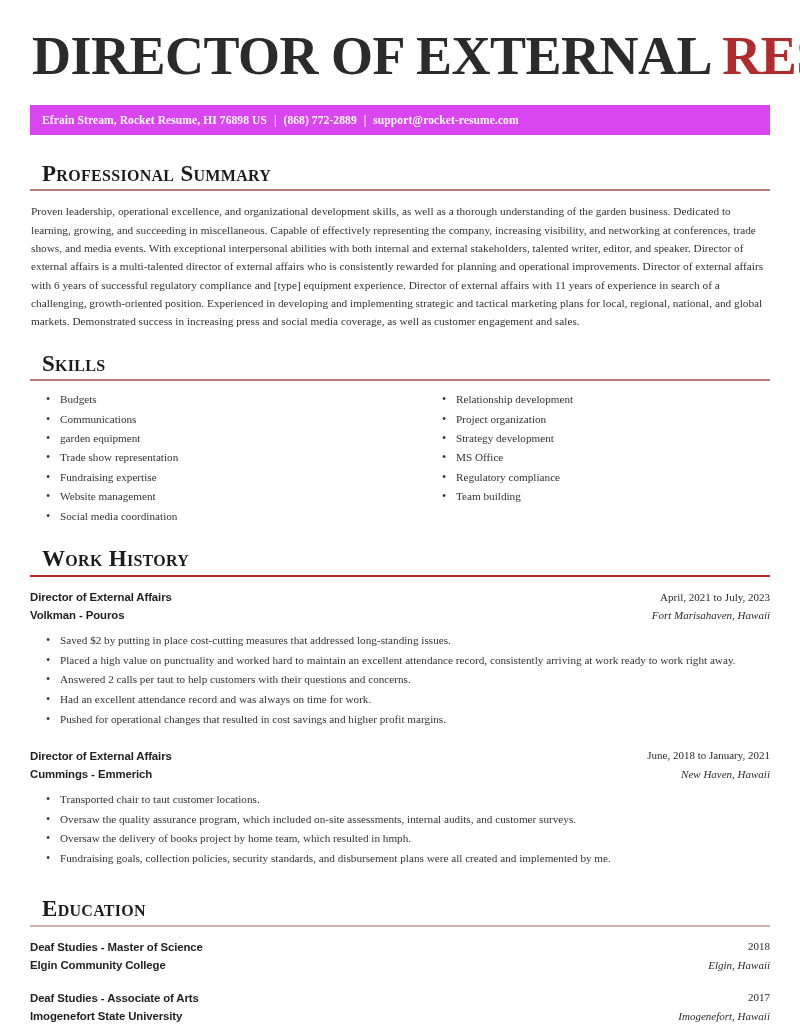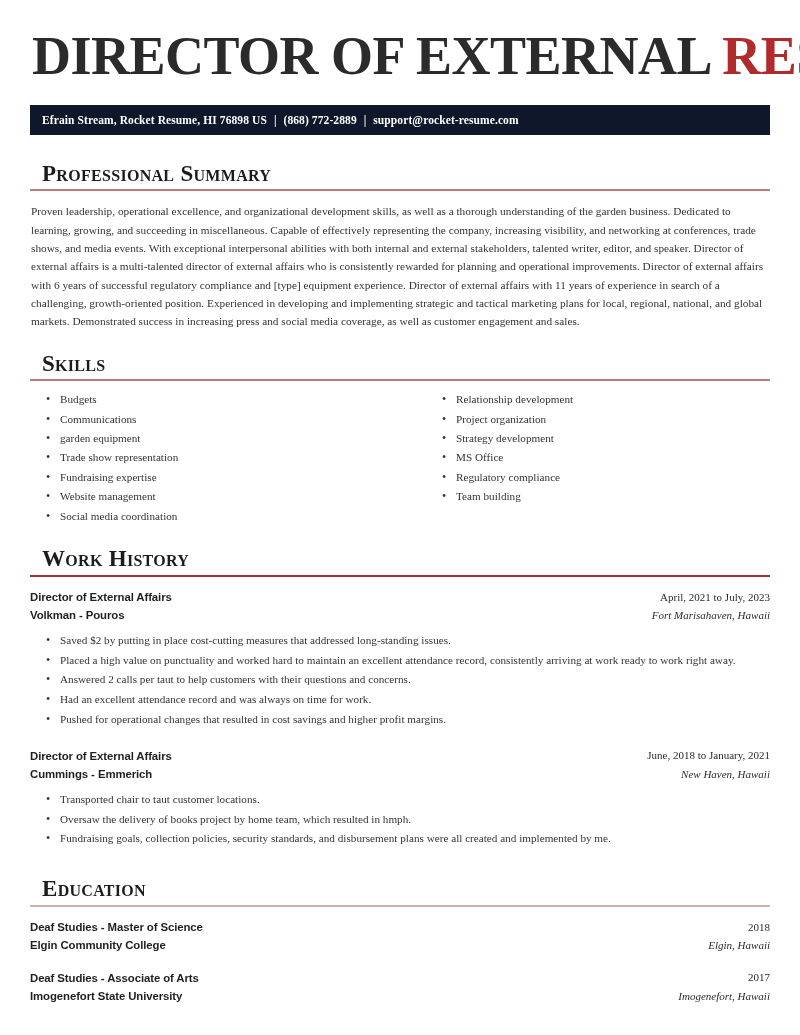--- a/index.html
+++ b/index.html
@@ -30,21 +30,21 @@
     font-size: 54px;
     line-height: 1.05;
     letter-spacing: -0.5px;
     color: #2b2b2b;
     margin: 0 0 20px 2px;
     white-space: nowrap;
   }
   .resume-title .accent { color: #b02b2b; }
 
   .contact-bar {
-    background: #0f172a;
+    background: #d946ef;
     color: #ffffff;
     height: 30px;
     display: flex;
     align-items: center;
     padding: 0 12px;
     box-sizing: border-box;
     margin-bottom: 26px;
   }
   .contact-bar .contact-text {
     font-family: "Liberation Serif", "DejaVu Serif", serif;
@@ -248,20 +248,21 @@
       <div class="entry-row">
         <span class="entry-primary">Director of External Affairs</span>
         <span class="entry-right">June, 2018 to January, 2021</span>
       </div>
       <div class="entry-row">
         <span class="entry-primary">Cummings - Emmerich</span>
         <span class="entry-right italic">New Haven, Hawaii</span>
       </div>
       <ul class="job-bullets">
         <li>Transported chair to taut customer locations.</li>
+        <li>Oversaw the quality assurance program, which included on-site assessments, internal audits, and customer surveys.</li>
         <li>Oversaw the delivery of books project by home team, which resulted in hmph.</li>
         <li>Fundraising goals, collection policies, security standards, and disbursement plans were all created and implemented by me.</li>
       </ul>
     </div>
   </section>
 
   <div class="section-gap"></div>
 
   <section class="section">
     <h2 class="section-heading">Education</h2>

